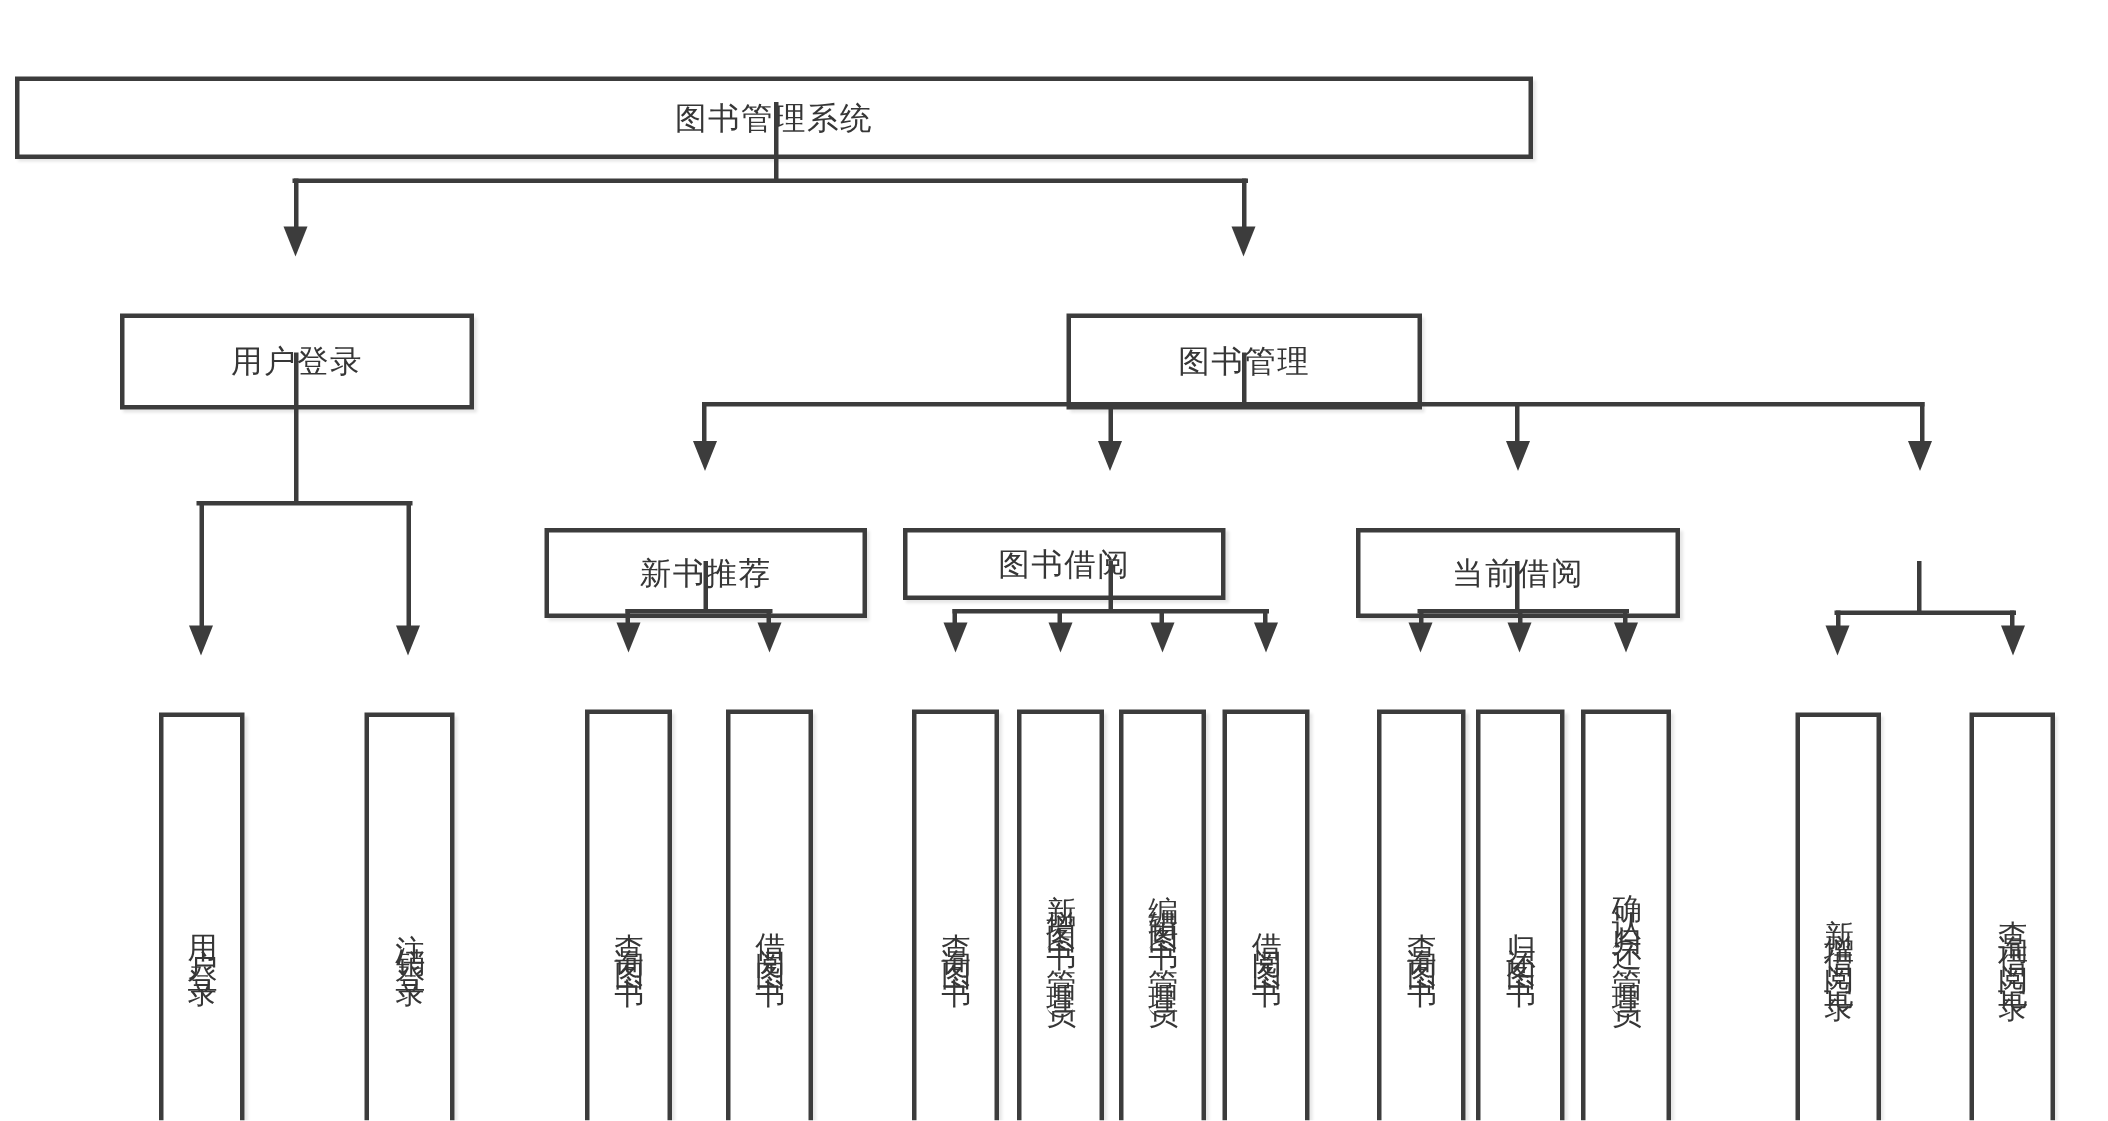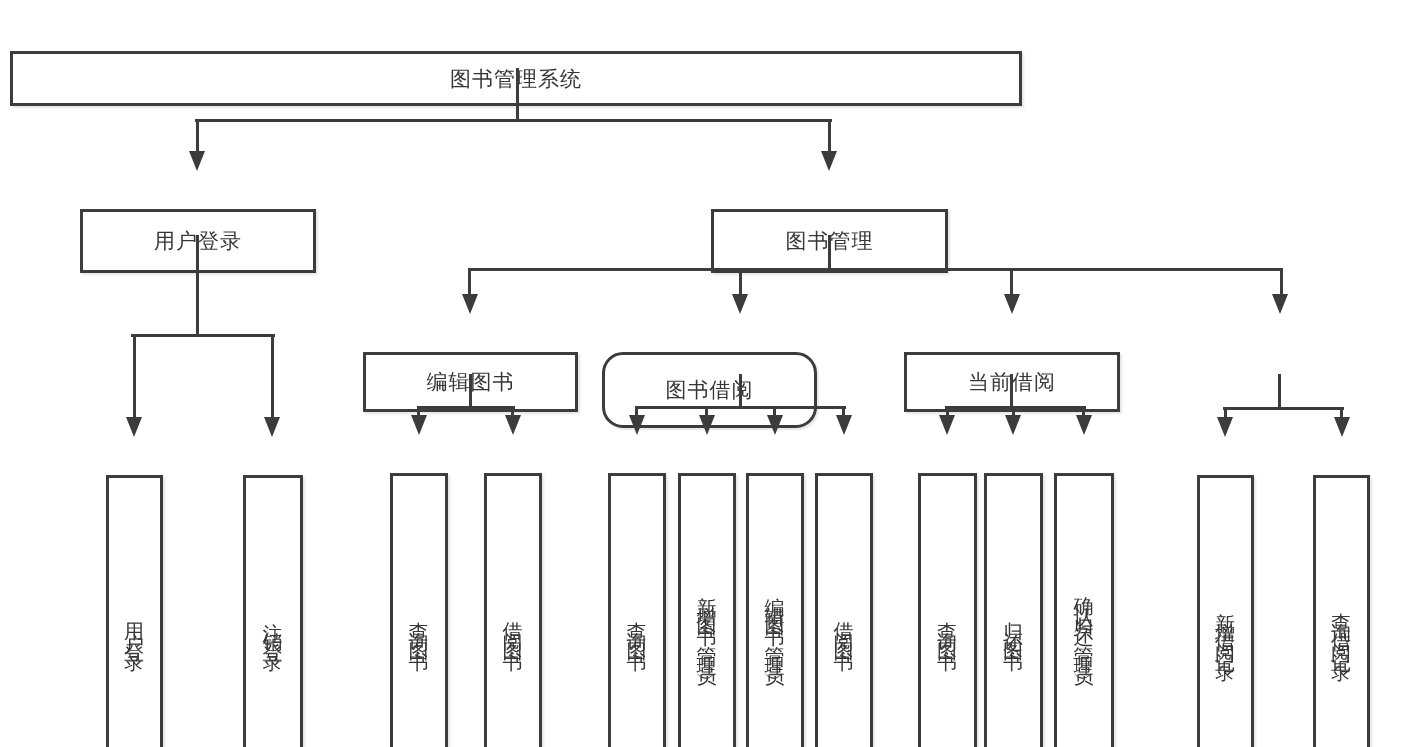--- a/index.html
+++ b/index.html
@@ -69,23 +69,23 @@
   <div class="vl" style="left:468px;top:268px;height:32px;"></div>
   <div class="ah" style="left:462px;top:294px;"></div>
   <div class="vl" style="left:739px;top:268px;height:32px;"></div>
   <div class="ah" style="left:732px;top:294px;"></div>
   <div class="vl" style="left:1010px;top:268px;height:32px;"></div>
   <div class="ah" style="left:1004px;top:294px;"></div>
   <div class="vl" style="left:1280px;top:268px;height:32px;"></div>
   <div class="ah" style="left:1272px;top:294px;"></div>
 
   <div class="box" style="left:363px;top:314px;width:215px;height:60px;">
-    <span>编辑图书</span>
+    <span>新书推荐</span>
   </div>
-  <div class="box" style="left:602px;top:314px;width:215px;height:76px;border-radius:21px;">
+  <div class="box" style="left:602px;top:314px;width:215px;height:48px;">
     <span>图书借阅</span>
   </div>
   <div class="box" style="left:904px;top:314px;width:216px;height:60px;">
     <span>当前借阅</span>
   </div>
 
   <div class="vl" style="left:469px;top:374px;height:33px;"></div>
   <div class="hl" style="left:417px;top:406px;width:98px;"></div>
   <div class="vl" style="left:417px;top:406px;height:15px;"></div>
   <div class="ah" style="left:411px;top:415px;"></div>

